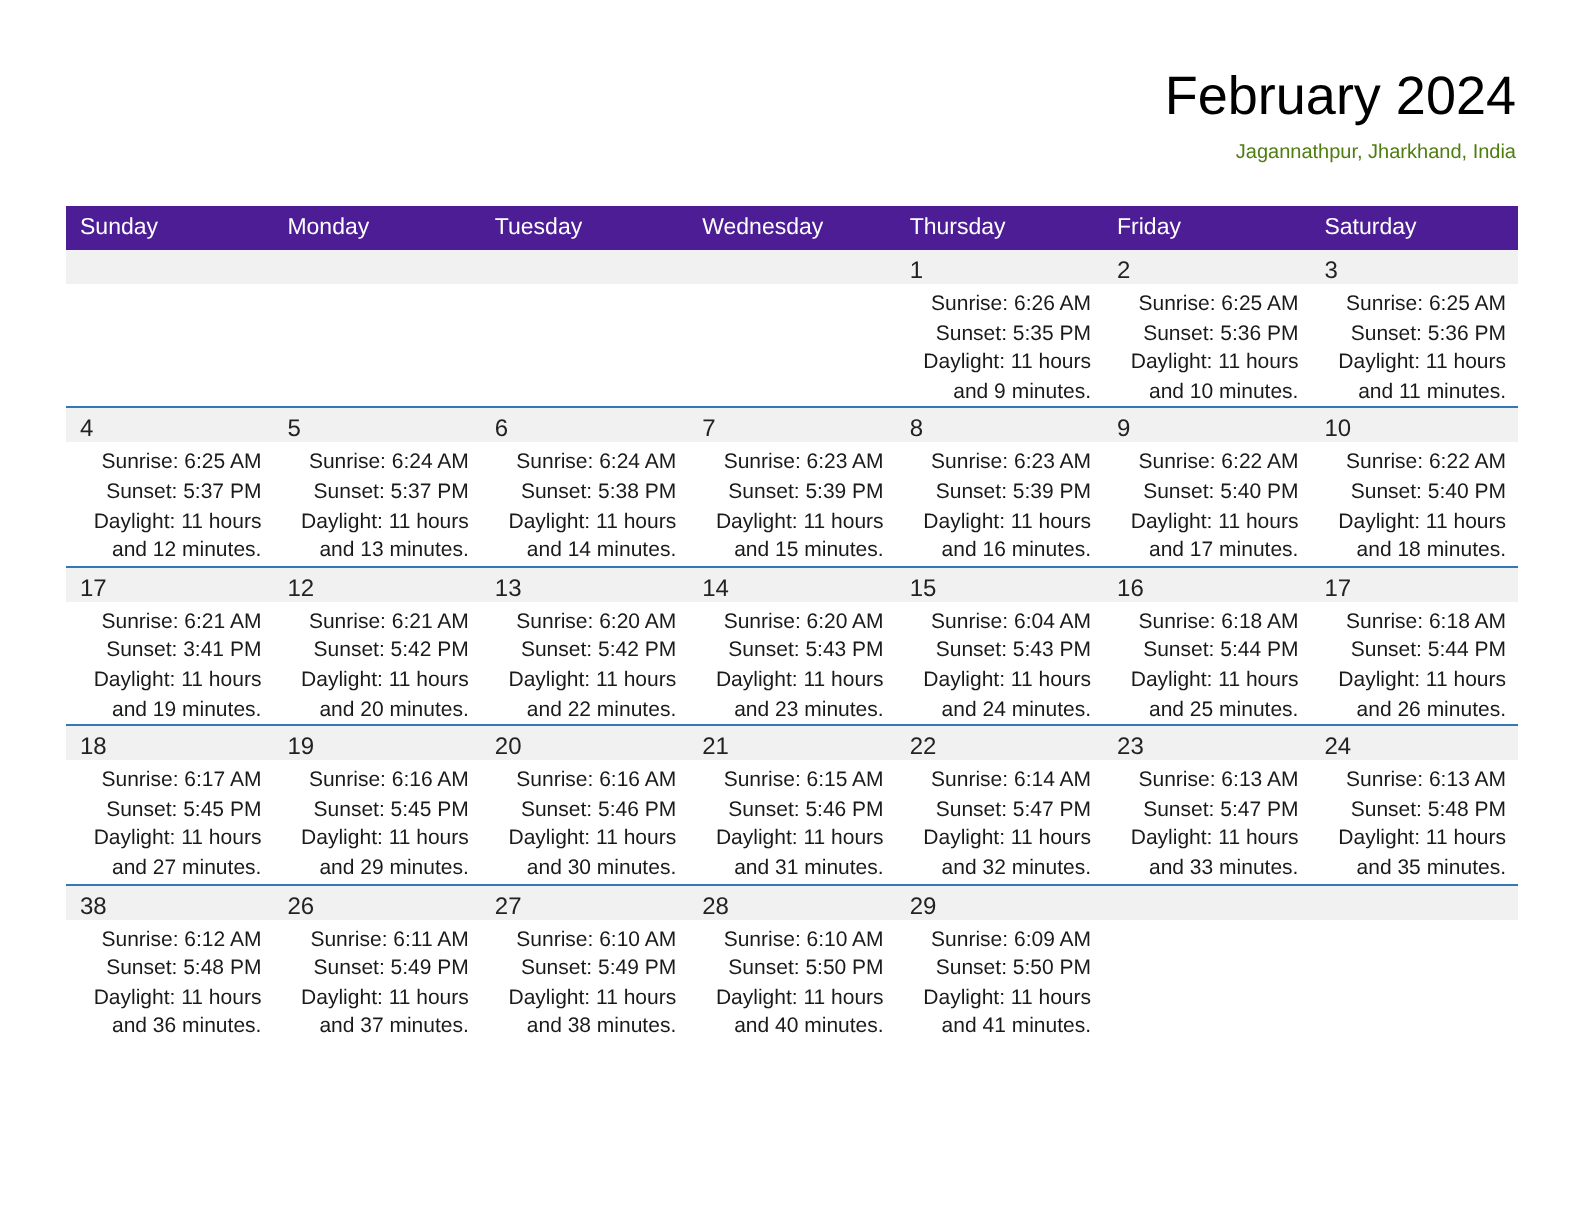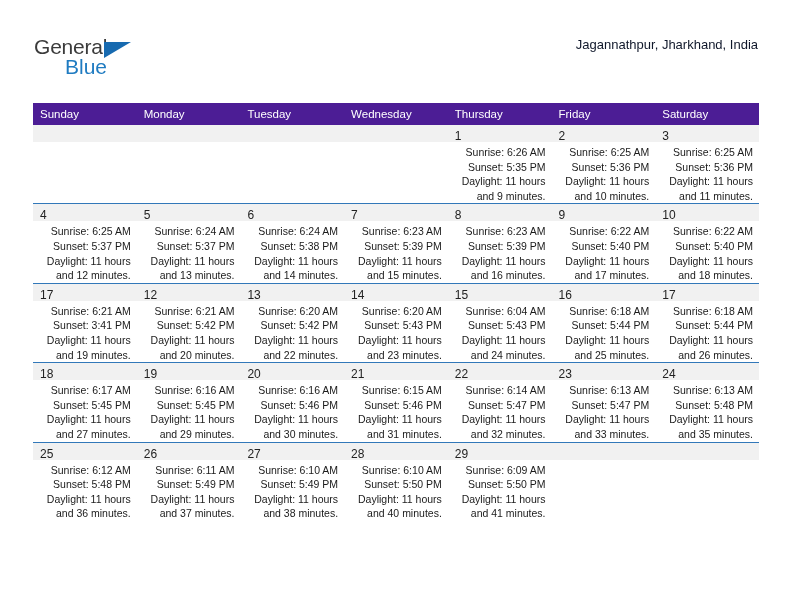--- a/index.html
+++ b/index.html
@@ -61,22 +61,22 @@
     top: 32px;
     text-align: right;
   }
   .title-main {
     font-size: 27px;
     color: #000000;
     line-height: 32px;
     white-space: nowrap;
   }
   .title-sub {
-    font-size: 13px;
-    color: #0f172a;
+    font-size: 10px;
+    color: #4d7c0f;
     line-height: 20px;
     margin-top: 3px;
     white-space: nowrap;
   }
 
   
   .calendar {
     position: absolute;
     left: 33px;
     top: 103px;
@@ -130,26 +130,22 @@
     white-space: nowrap;
   }
   td.empty .daynum-band {
     background: #f1f1f1;
   }
 </style>
 </head>
 <body>
 
 <div class="page-header">
-  <div class="logo">
-    <span class="logo-general">General</span>
-    <span class="logo-triangle"></span>
-    <span class="logo-blue">Blue</span>
-  </div>
   <div class="title-block">
+    <div class="title-main">February 2024</div>
     <div class="title-sub">Jagannathpur, Jharkhand, India</div>
   </div>
 </div>
 
 <table class="calendar">
   <thead>
     <tr id="header-row">
         <th>Sunday</th>
         <th>Monday</th>
         <th>Tuesday</th>
@@ -452,21 +448,21 @@
               <div>Sunset: 5:48 PM</div>
               <div>Daylight: 11 hours</div>
               <div>and 35 minutes.</div>
             </div>
           </div>
         </td>
       </tr>
       <tr class="week-row">
         <td class="">
           <div class="cell-inner">
-            <div class="daynum-band"><span class="daynum">25</span></div>
+            <div class="daynum-band"><span class="daynum">38</span></div>
             <div class="cell-body">
               <div>Sunrise: 6:12 AM</div>
               <div>Sunset: 5:48 PM</div>
               <div>Daylight: 11 hours</div>
               <div>and 36 minutes.</div>
             </div>
           </div>
         </td>
         <td class="">
           <div class="cell-inner">

